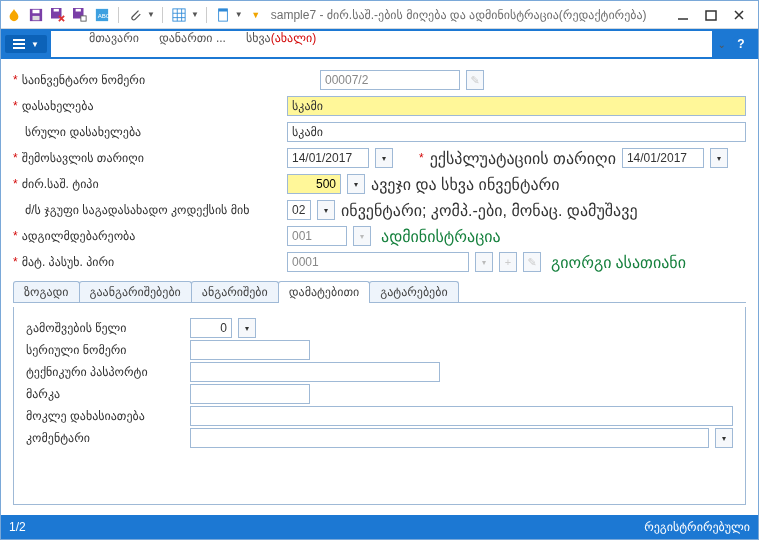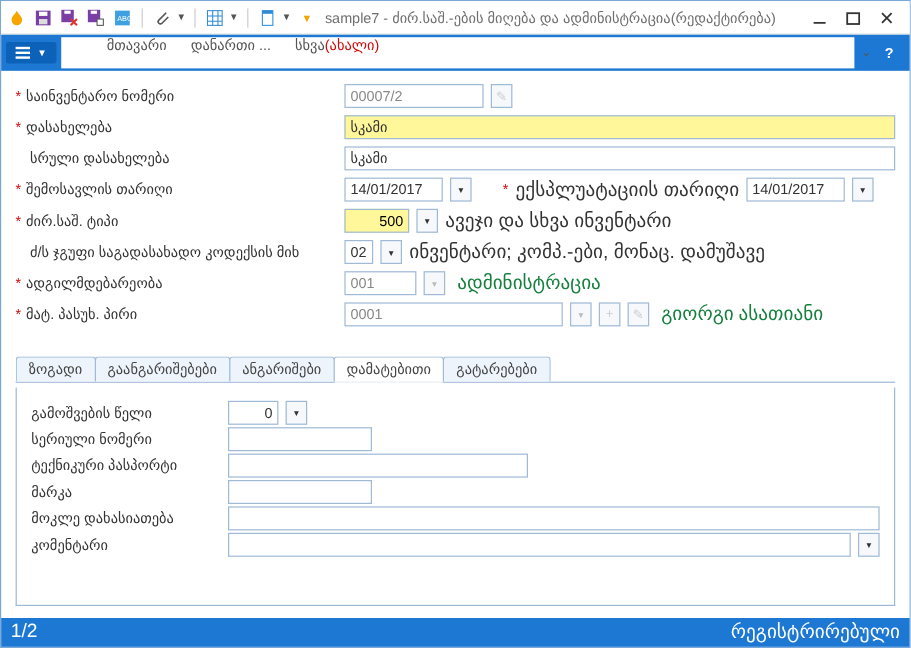--- a/index.html
+++ b/index.html
@@ -40,29 +40,29 @@
   .txt.highlight { background:#fff799; }
   .num { width:54px; text-align:right; height:20px; border:1px solid #9fb9d6; background:#fff799; padding:0 4px; font-size:12px;}
   .dd { width:18px; height:20px; border:1px solid #9fb9d6; background:#f6f8fb; display:flex; align-items:center; justify-content:center; cursor:pointer; font-size:8px; color:#333; }
   .dd.dis { color:#bbb; cursor:default; }
   .sq { width:18px; height:20px; border:1px solid #9fb9d6; background:#f6f8fb; display:flex; align-items:center; justify-content:center; cursor:pointer; font-size:11px; color:#777;}
   .sq.dis { color:#ccc; cursor:default; }
   .desc { color:#15803d; font-size:16px; margin-left:4px;font-family:Liberation Serif, serif; }
   .desc-inline { color:#333; font-size:16px; }
 
   
-  .tabs { display:flex; border-bottom:1px solid #9fb9d6; margin-top:20px; }
+  .tabs { display:flex; border-bottom:1px solid #9fb9d6; margin-top:4px; }
   .tab { padding:3px 10px; border:1px solid #9fb9d6; border-bottom:none; background:#eef4fb; color:#444; cursor:pointer; font-size:12px; margin-right:-1px; border-radius:3px 3px 0 0;}
   .tab.active { background:#fff; position:relative; }
   .tab.active::after { content:""; position:absolute; left:0; right:0; bottom:-1px; height:1px; background:#fff; }
   .tab-body { border:1px solid #9fb9d6; border-top:none; padding:10px 12px; flex:1; }
   .tab-body .row .label { width:160px; }
 
   
-  .statusbar { height:22px; background:#1c78d3; color:#fff; display:flex; align-items:center; padding:12px 8px; font-size:16px;}
+  .statusbar { height:22px; background:#1c78d3; color:#fff; display:flex; align-items:center; padding:12px 8px; font-size:12px;}
   .statusbar .right { margin-left:auto; }
 
 </style>
 </head>
 <body>
 
 <div class="window">
 
   <div class="titlebar">
     <div class="tb-icons">
@@ -167,21 +167,21 @@
   </div>
 
   <div class="form">
 
     <div class="row">
       <div class="label">
           <span class="req">*</span>
           <span>საინვენტარო ნომერი</span>
         </div>
       <div class="controls">
-        <input class="txt ro" style="width: 116px;" readonly="" value="00007/2">
+        <input class="txt ro" style="width: 140px; margin-left: 33px;" readonly="" value="00007/2">
         <div class="sq dis">✎</div>
       </div>
     </div>
 
     <div class="row">
       <div class="label">
           <span class="req">*</span>
           <span>დასახელება</span>
         </div>
       <div class="controls" style="flex:1;">

